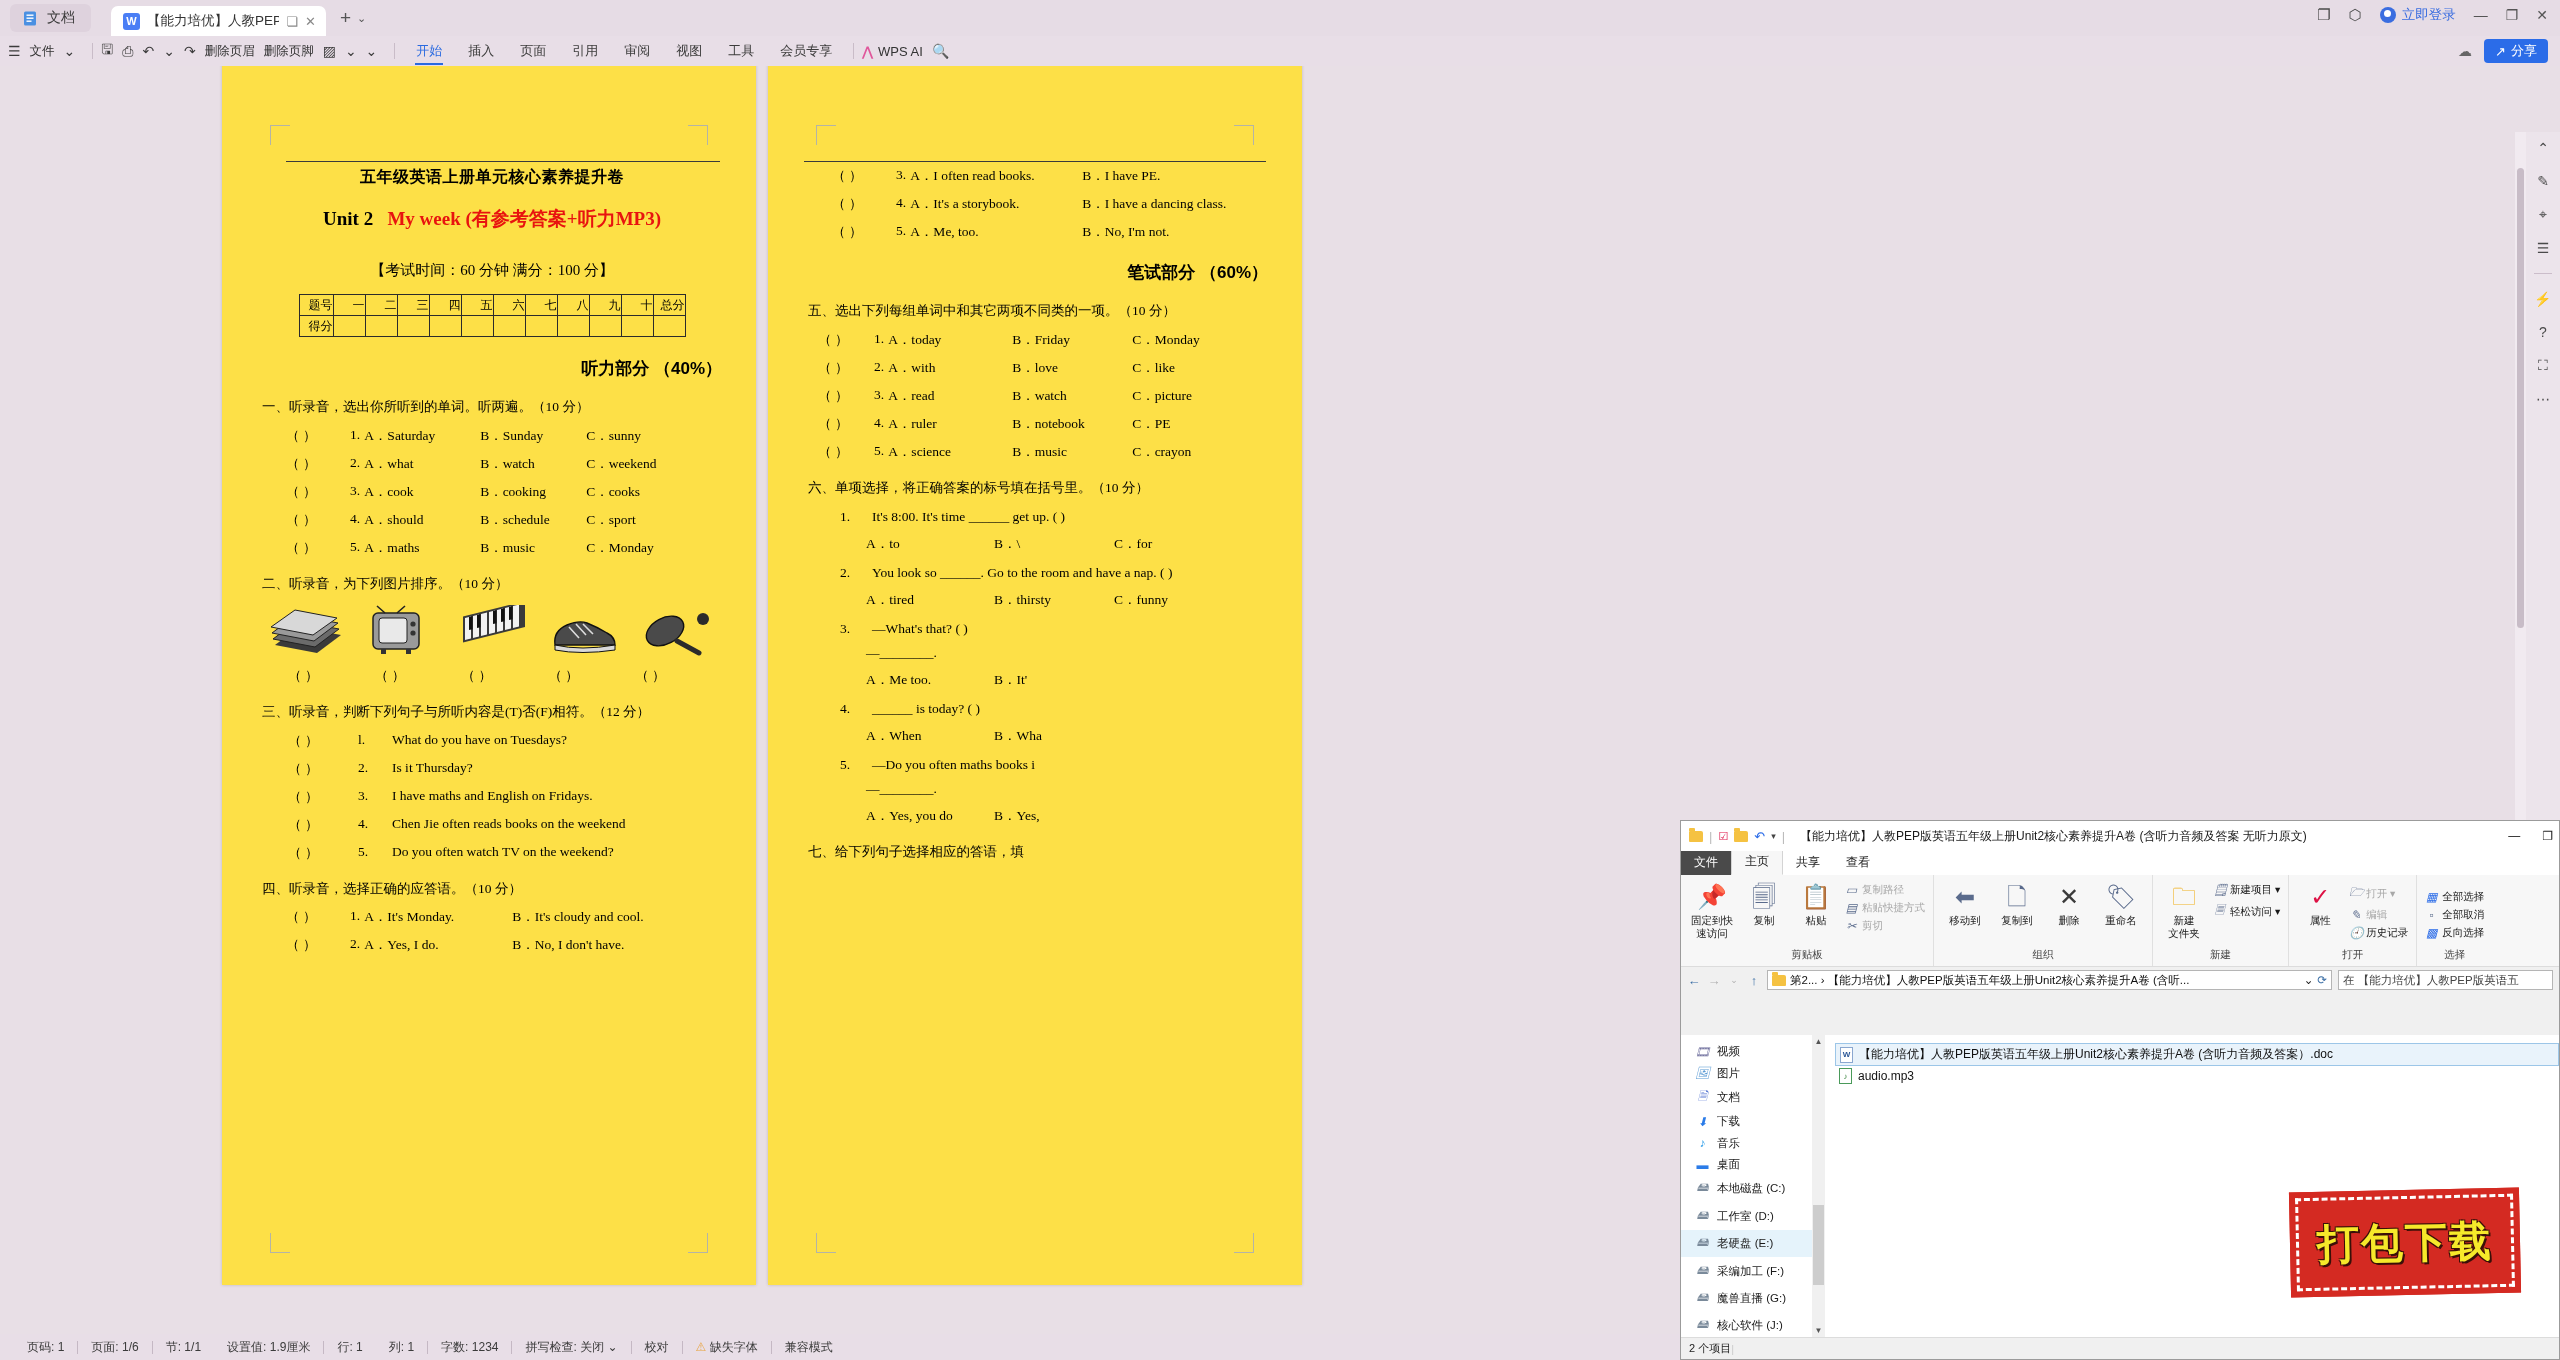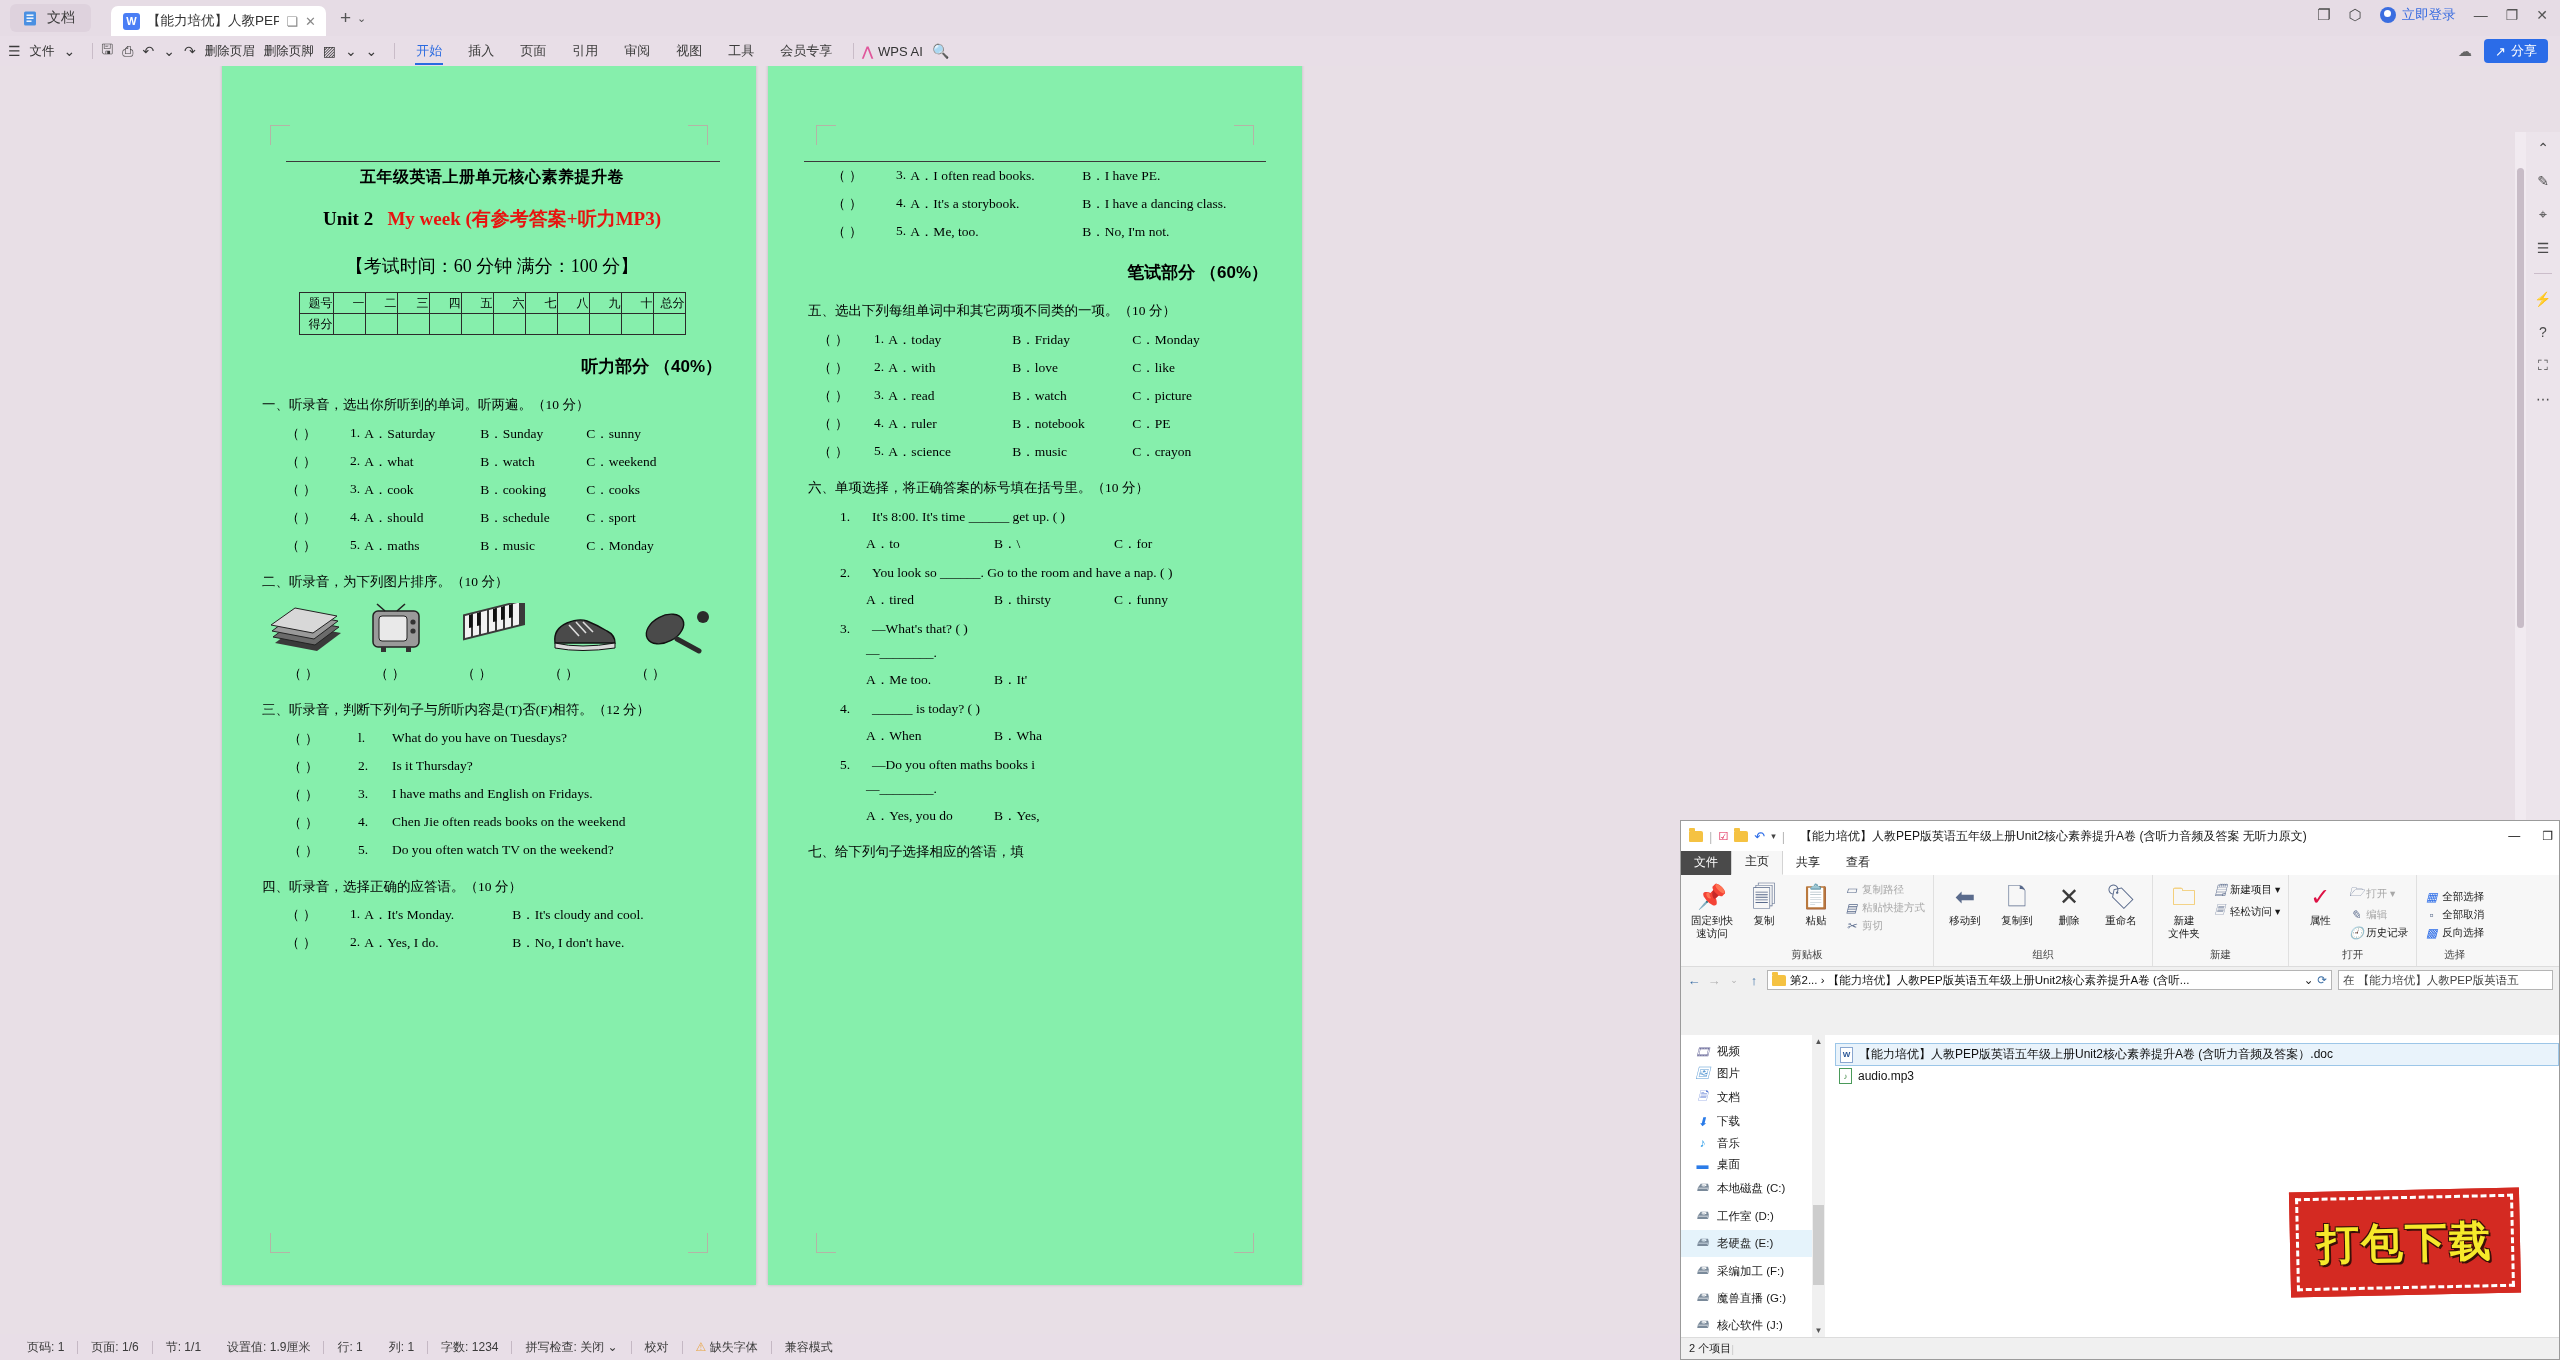--- a/index.html
+++ b/index.html
@@ -74,42 +74,42 @@
   }
 
   
   .workspace { position:absolute; left:0; right:0; top:66px; bottom:26px; background:#e8dfe6; overflow:hidden; }
 
   
   .gutter-dots { position:absolute; left:258px; top:113px; width:8px; }
   .gutter-dots i { display:block; width:2px;height:2px;background:#9a9a9a;margin:0 0 2px 0; box-shadow:4px 0 0 #9a9a9a; }
 
   .page {
-    position:absolute; background:#86efac; box-shadow:0 0 3px rgba(0,0,0,0.18);
+    position:absolute; background:#fde047; box-shadow:0 0 3px rgba(0,0,0,0.18);
   }
   #page1 { left:222px; top:-3px; width:534px; height:1222px; }
   #page2 { left:768px; top:-3px; width:534px; height:1222px; }
   .page-inner { position:absolute; left:0; right:0; top:0; bottom:0; overflow:hidden; }
 
   
   .crop { position:absolute; width:20px; height:20px; border:1px solid #b4b4a6; }
   .crop.tl { left:48px; top:62px; border-right:none; border-bottom:none; }
   .crop.tr { right:48px; top:62px; border-left:none; border-bottom:none; }
   .crop.bl { left:48px; bottom:32px; border-right:none; border-top:none; }
   .crop.br { right:48px; bottom:32px; border-left:none; border-top:none; }
 
   .hdr-rule { position:absolute; left:64px; right:36px; top:98px; border-top:1px solid #3a3a3a; }
   .hdr-rule2 { position:absolute; left:36px; right:36px; top:98px; border-top:1px solid #3a3a3a; }
 
   .doc-body { position:absolute; left:40px; right:34px; top:104px; font-family:"Liberation Serif", serif; color:#000; }
 
   .t-main { text-align:center; font-size:16px; font-weight:bold; font-family:"Liberation Serif",serif; letter-spacing:0.5px; }
   .t-unit { text-align:center; font-size:19px; font-weight:bold; margin-top:18px; font-family:Liberation Serif, serif; }
   .t-unit .red { color:#e8130f; }
-  .t-info { text-align:center; font-size:18px; margin-top:22px; }
+  .t-info { text-align:center; font-size:15px; margin-top:29px; }
 
   table.score { border-collapse:collapse; margin:14px auto 0; }
   table.score td { border:1px solid #2b2b2b; width:32px; height:21px; text-align:right;
     font-size:12px; font-family:"Liberation Serif",serif; }
   table.score td.lbl { width:34px; }
 
   .sec-head { text-align:right; font-size:17px; font-weight:bold; margin-top:20px; font-family:"Liberation Sans",sans-serif; }
   .q-head { font-size:13.5px; margin-top:17px; line-height:1.45; }
   .opt-row { font-size:13.5px; margin-top:10px; padding-left:24px; display:flex; }
   .paren { display:inline-block; width:64px; flex:0 0 auto; }

